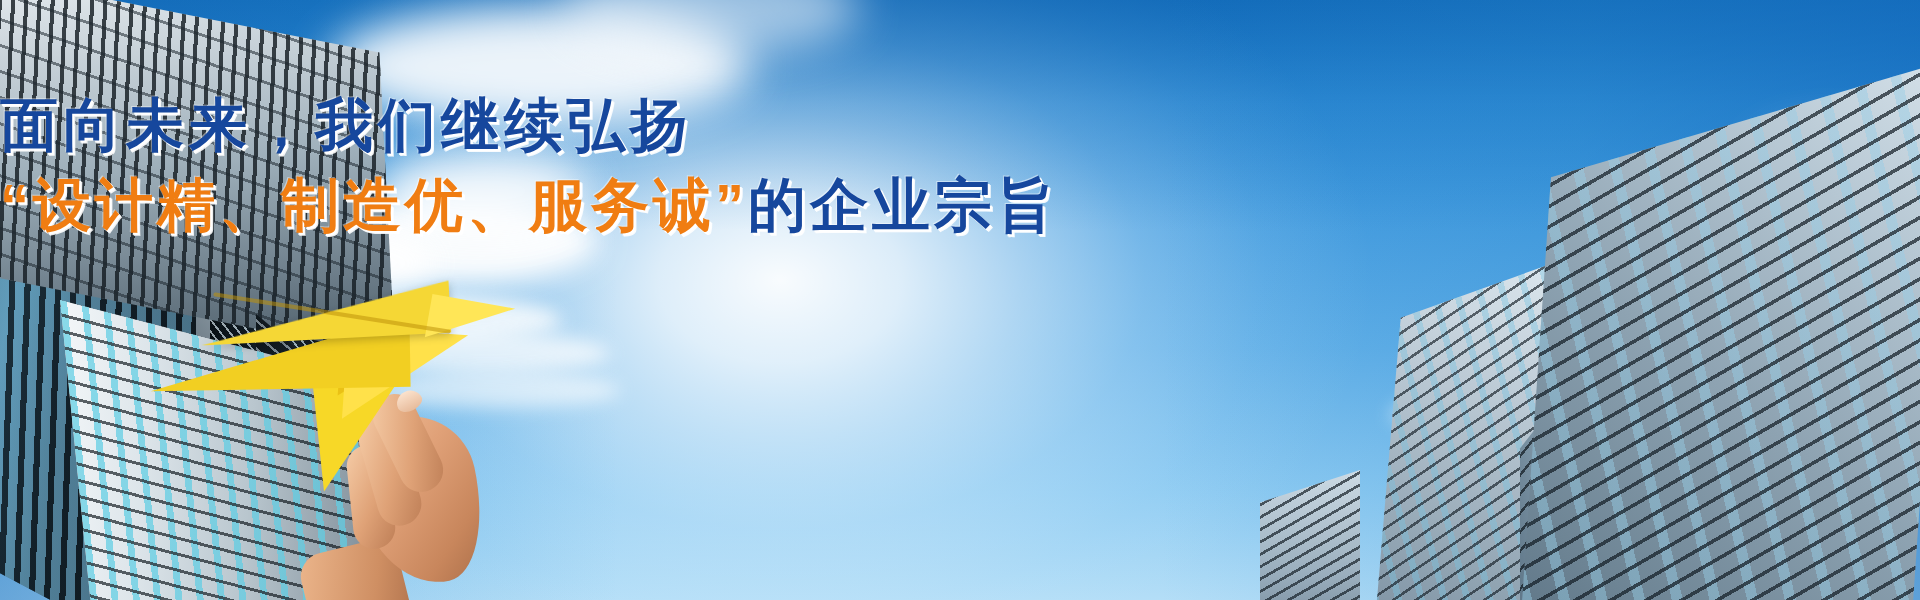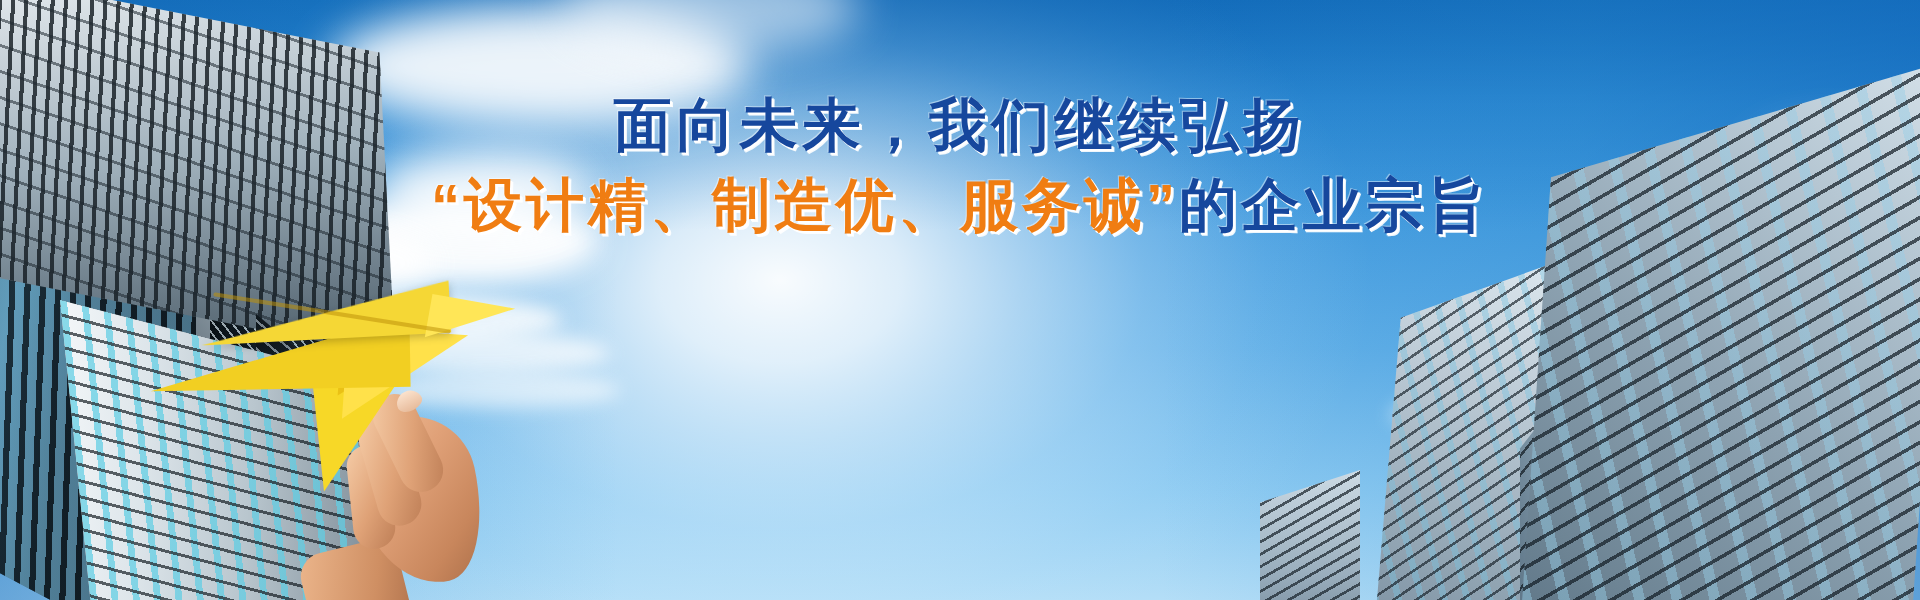--- a/index.html
+++ b/index.html
@@ -136,21 +136,21 @@
   .f1{left:196px;top:126px;width:44px;height:104px;transform:rotate(-26deg);}
   .f2{left:178px;top:150px;width:44px;height:112px;transform:rotate(-16deg);}
   .f3{left:160px;top:180px;width:42px;height:104px;transform:rotate(-6deg);}
   .nail{position:absolute;width:26px;height:20px;border-radius:50%/60% 60% 40% 40%;
     background:linear-gradient(180deg,#fbe2cd,#e7bb9b);}
   .n1{left:206px;top:126px;transform:rotate(-26deg);}
   .wrist{left:120px;top:280px;width:100px;height:130px;border-radius:24px;
     background:linear-gradient(110deg,#ecb68c,#cf8f63 60%,#a86b47);transform:rotate(-14deg);}
 
   
-  #headline{position:absolute;left:0;top:96px;width:1920px;text-align:center;z-index:40;
+  #headline{position:absolute;left:0;top:96px;width:1920px;text-align:left;z-index:40;
     line-height:1;}
   .tline{display:block;white-space:nowrap;}
   #line1{font-size:58px;font-weight:700;letter-spacing:5px;color:#16479d;
     text-shadow:2px 2px 0 #ffffff, 3px 3px 0 rgba(255,255,255,.9), -1px -1px 0 rgba(255,255,255,.45);
     margin-bottom:22px;}
   #line2{font-size:58px;font-weight:700;letter-spacing:4px;
     text-shadow:2px 2px 0 #ffffff, 3px 3px 0 rgba(255,255,255,.9), -1px -1px 0 rgba(255,255,255,.45);}
   .q-orange{color:#f07d12;}
   .t-blue{color:#16479d;margin-top:40px;}
 </style>

